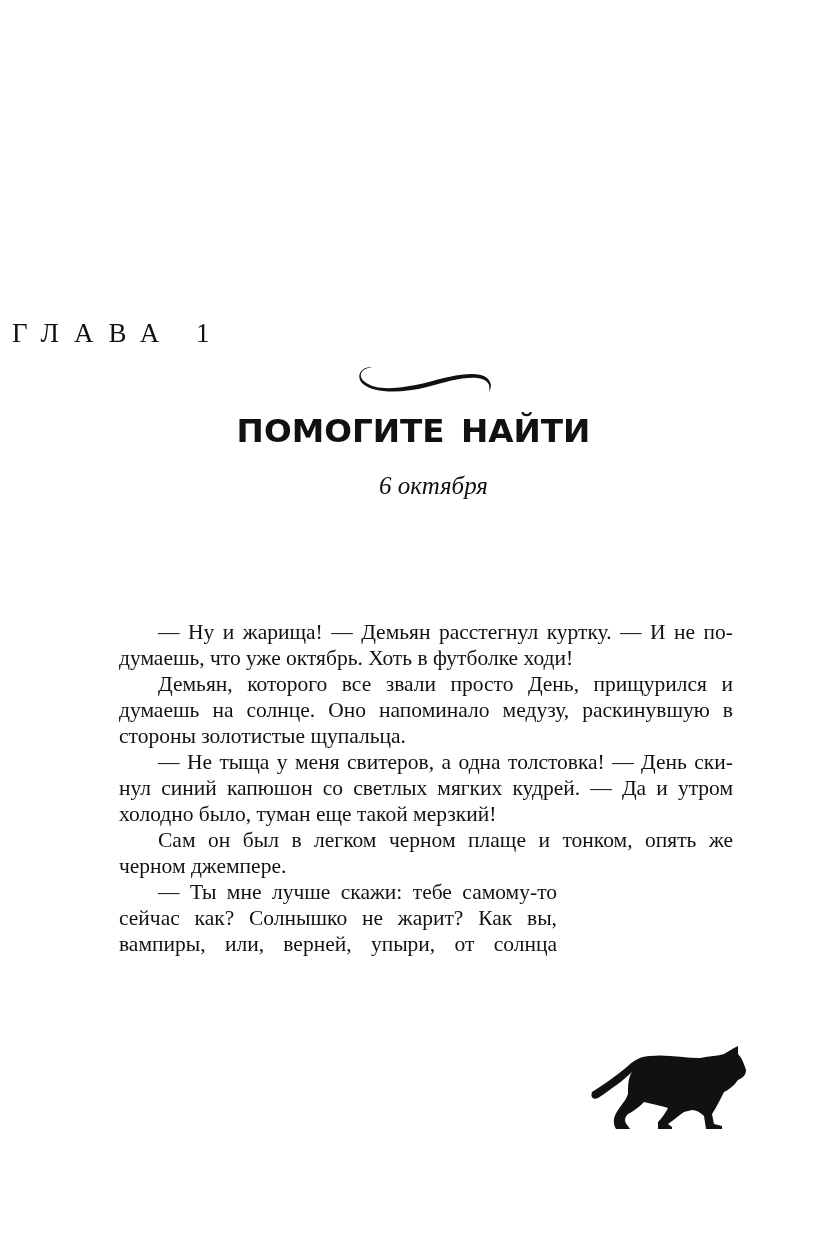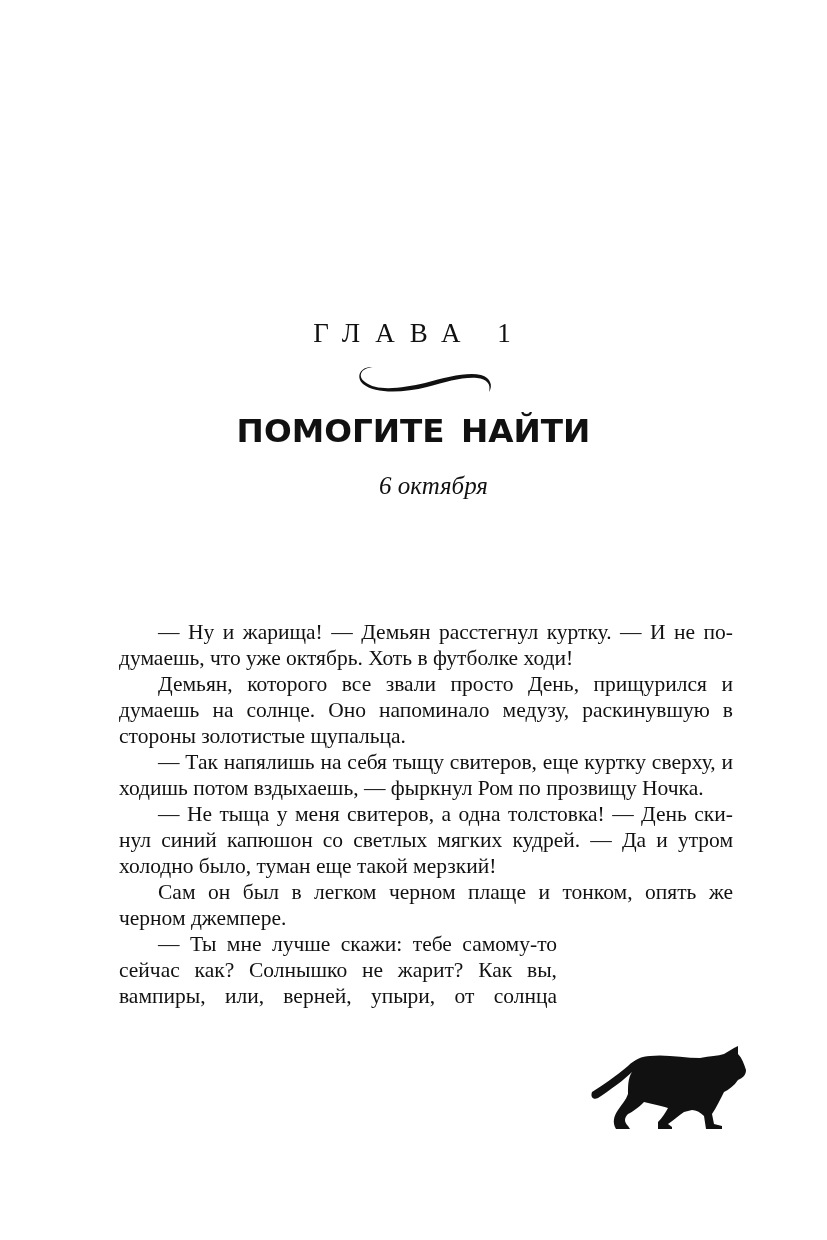--- a/index.html
+++ b/index.html
@@ -8,21 +8,21 @@
       background: #ffffff;
       position: relative;
       overflow: hidden;
       color: #111111;
       font-family: "Liberation Serif", "DejaVu Serif", serif;
     }
     .chapter-label {
       position: absolute;
       left: 0; width: 827px;
       top: 316px;
-      text-align: center;
+      text-align: left;
       font-size: 27px;
       letter-spacing: 15px;
       padding-left: 12px;
       box-sizing: border-box;
       line-height: 34px;
     }
     .flourish {
       position: absolute;
       left: 355px; top: 362px;
       width: 140px; height: 34px;
@@ -87,21 +87,20 @@
   <path d="M18 5 C 6 6, 2 14, 10 20 C 22 30, 48 26, 70 21 C 92 15, 112 10, 126 13 C 136 16, 138 24, 134 30 C 136 22, 132 17, 122 16 C 106 15, 92 20, 72 25 C 48 31, 20 32, 8 22 C 0 14, 6 4, 18 5 Z" fill="#111"></path>
 </svg>
 
 <div class="chapter-title">помогите найти</div>
 
 <div class="chapter-date">6 октября</div>
 
 <div class="body-text">
   <p>— Ну и жарища! — Демьян расстегнул куртку. — И не по­думаешь, что уже октябрь. Хоть в футболке ходи!</p>
   <p>Демьян, которого все звали просто День, прищурился и думаешь на солнце. Оно напоминало медузу, раскинувшую в стороны золотистые щупальца.</p>
-  <p>— Так напялишь на себя тыщу свитеров, еще куртку сверху, и ходишь потом вздыхаешь, — фыркнул Ром по прозвищу Ночка.</p>
   <p>— Не тыща у меня свитеров, а одна толстовка! — День ски­нул синий капюшон со светлых мягких кудрей. — Да и утром холодно было, туман еще такой мерзкий!</p>
   <p>Сам он был в легком черном плаще и тонком, опять же черном джемпере.</p>
   <p class="narrow">— Ты мне лучше скажи: тебе самому-то сейчас как? Солнышко не жарит? Как вы, вампиры, или, верней, упыри, от солнца</p>
 </div>
 
 <svg class="cat" viewBox="0 0 162 84" xmlns="http://www.w3.org/2000/svg">
   <path fill="#111" d="
     M4 46
     C 14 40, 28 30, 40 20
     C 46 14, 54 10, 62 10

